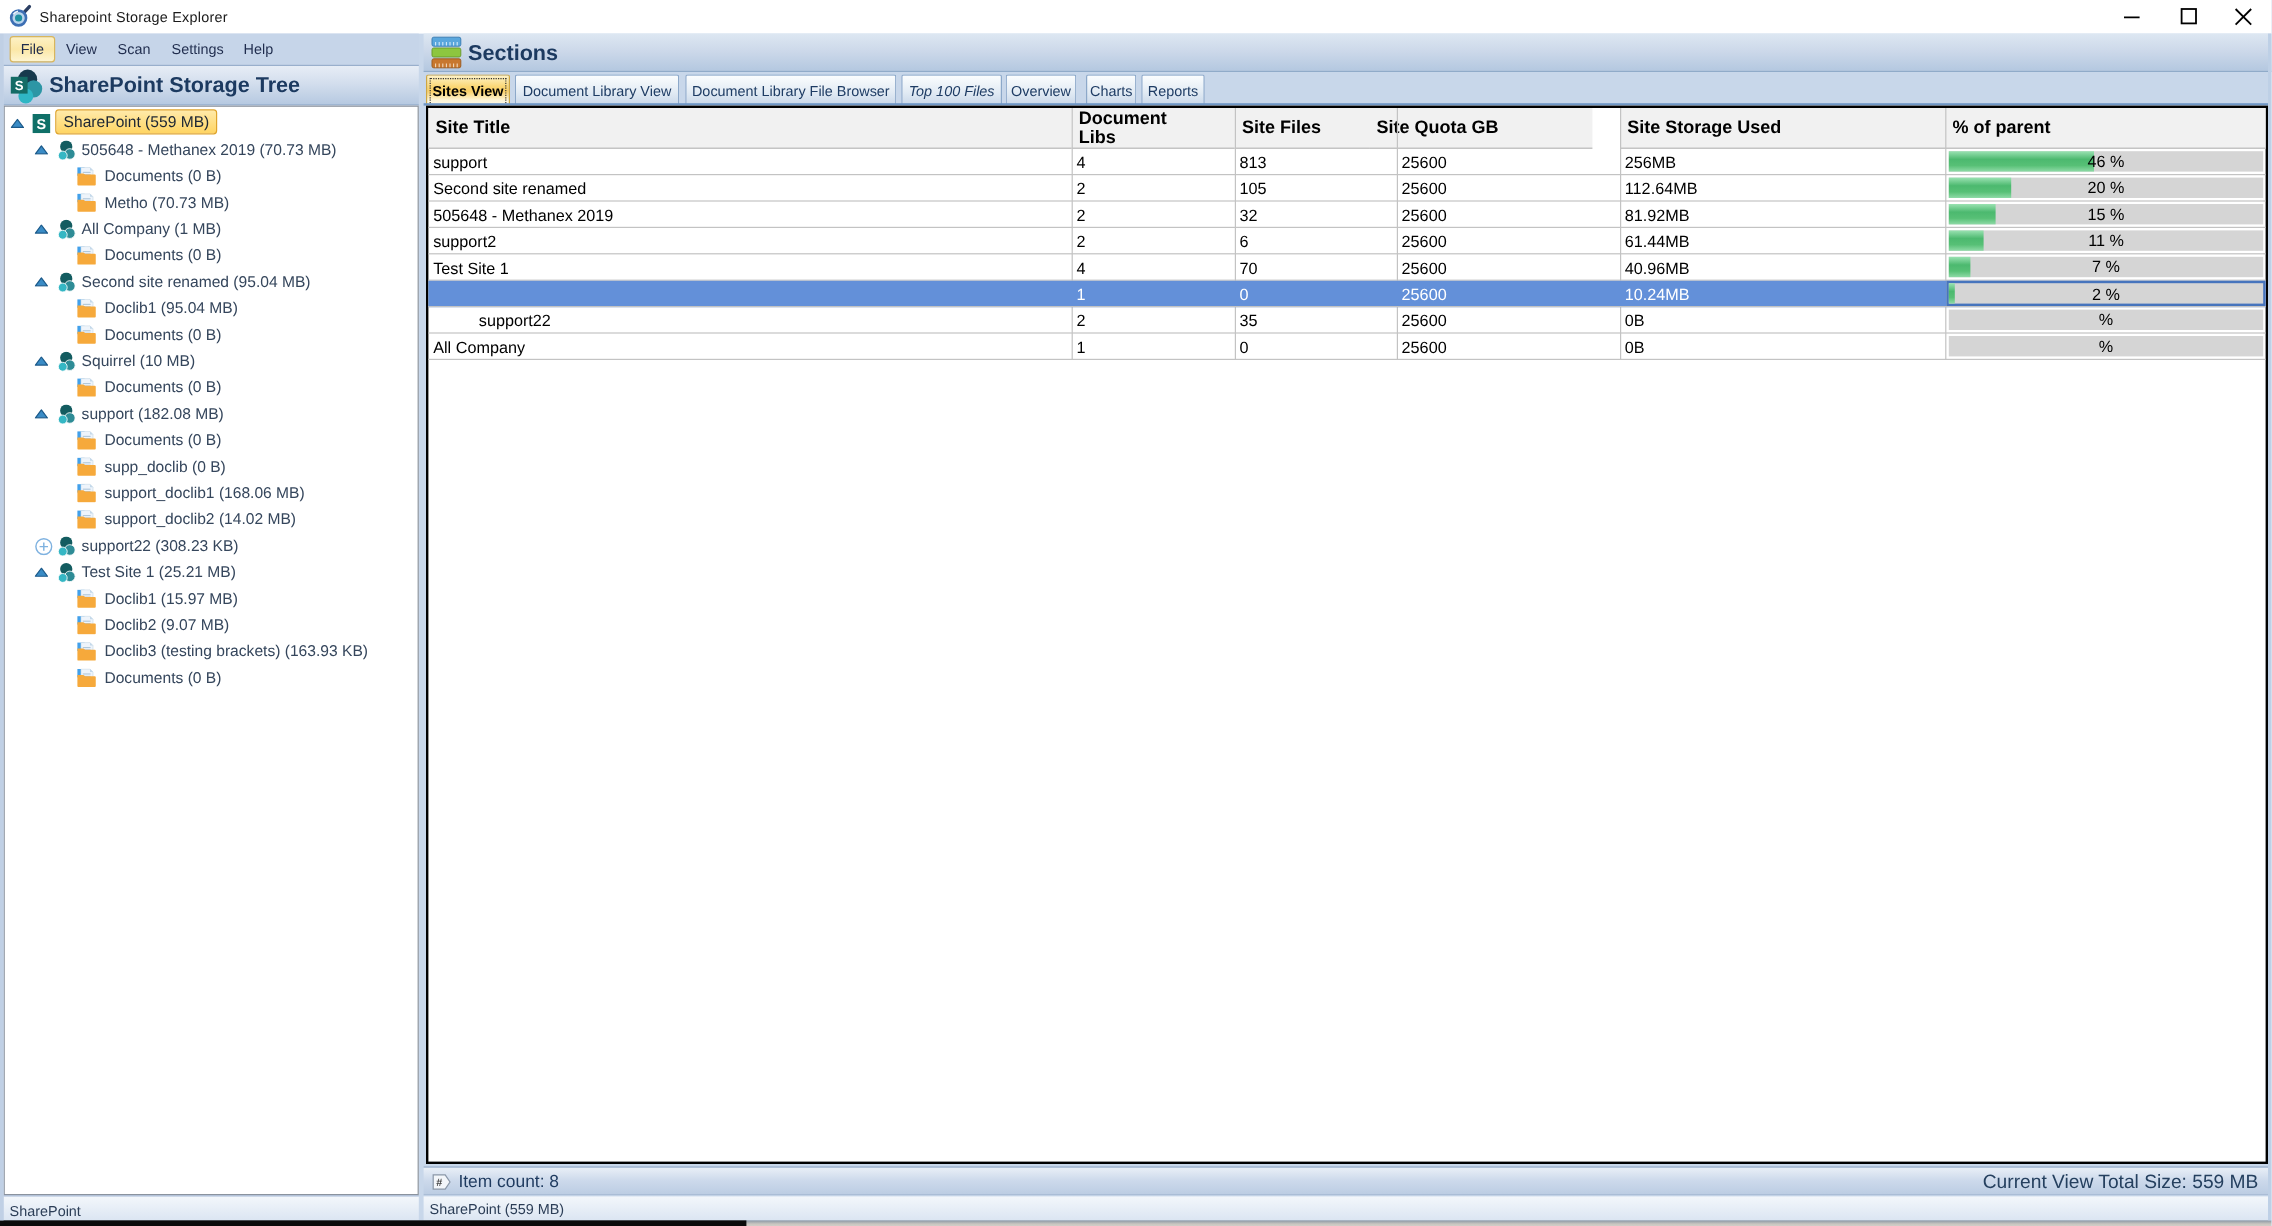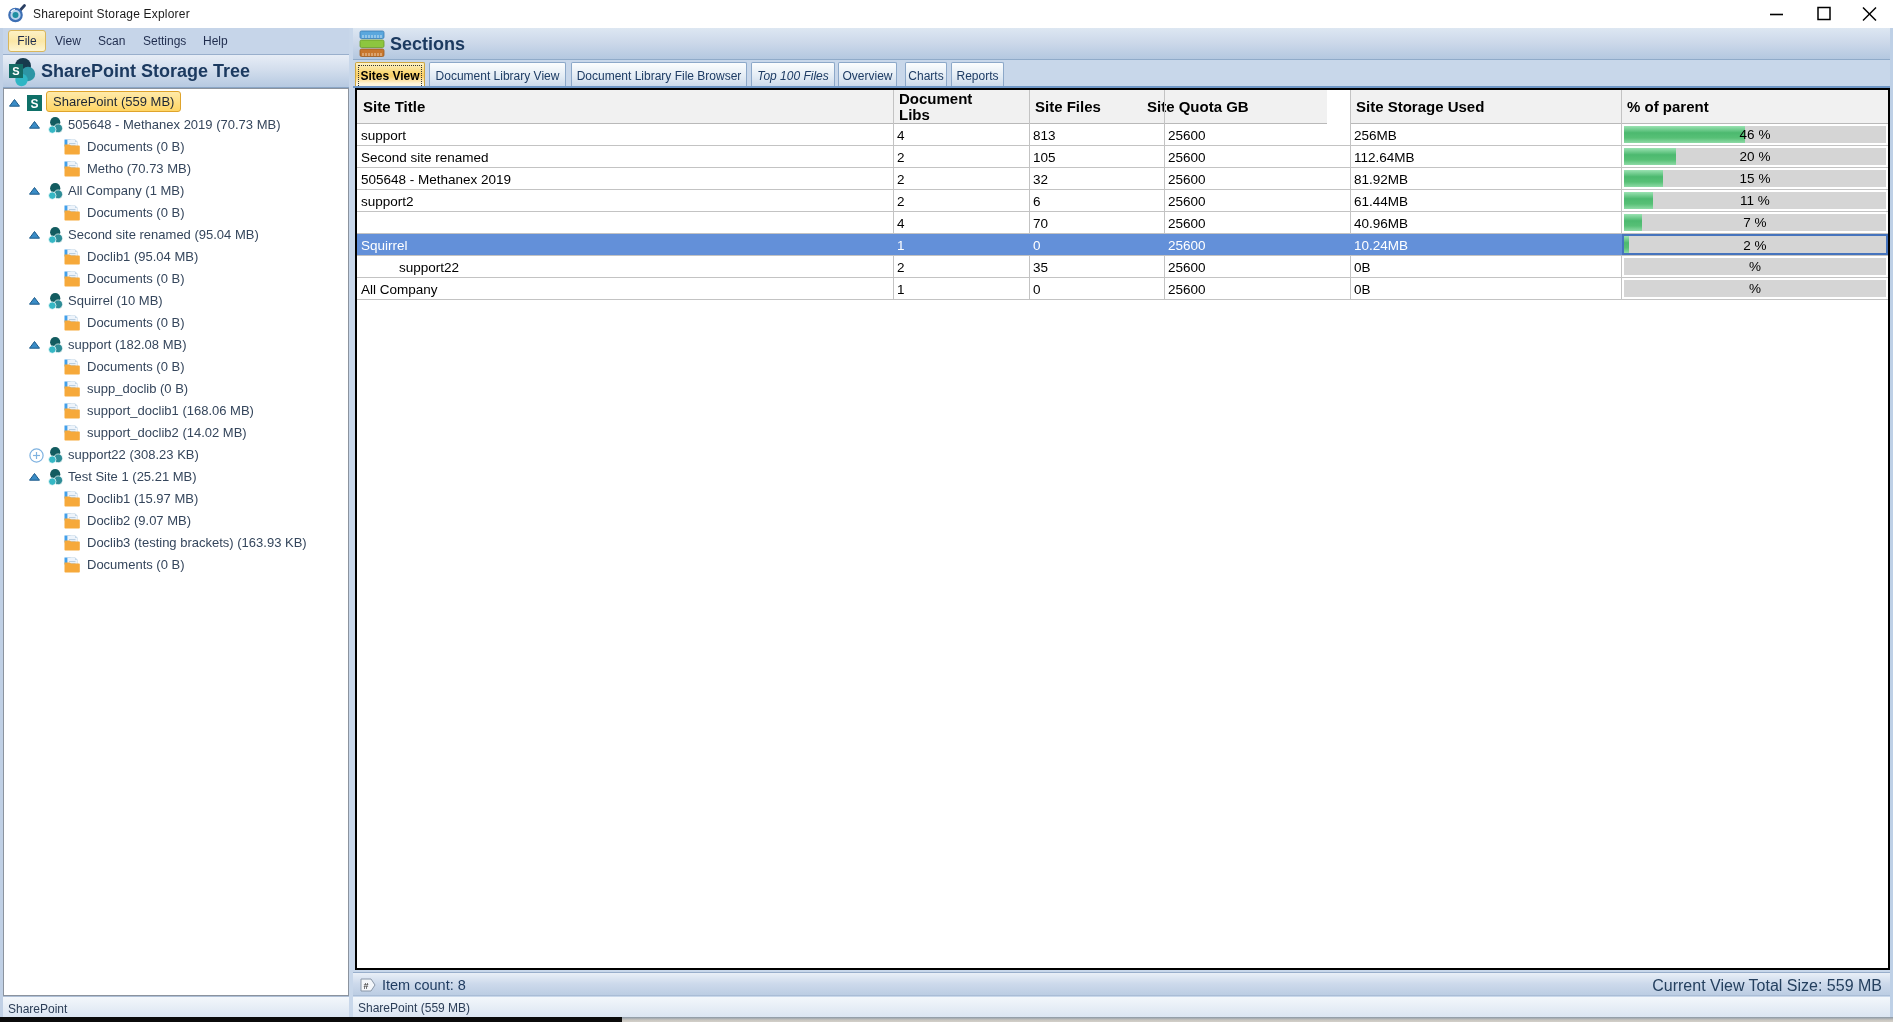--- a/index.html
+++ b/index.html
@@ -429,31 +429,31 @@
       <div class="cell" style="left:536px;width:132px;">2</div>
       <div class="cell" style="left:672px;width:131px;">6</div>
       <div class="cell" style="left:807px;width:182px;">25600</div>
       <div class="cell" style="left:993px;width:267px;">61.44MB</div>
       <div class="bar">
         <div class="fill" style="width:29px;"></div>
         <div class="blabel">11 %</div>
       </div>
     </div>
 <div class="row" style="top:122px;">
+      <div class="cell" style="left:0px;width:532px;">Test Site 1</div>
       <div class="cell" style="left:536px;width:132px;">4</div>
       <div class="cell" style="left:672px;width:131px;">70</div>
       <div class="cell" style="left:807px;width:182px;">25600</div>
       <div class="cell" style="left:993px;width:267px;">40.96MB</div>
       <div class="bar">
         <div class="fill" style="width:18px;"></div>
         <div class="blabel">7 %</div>
       </div>
     </div>
 <div class="row rowsel" style="top:144px;">
-      <div class="cell" style="left:0px;width:532px;">Squirrel</div>
       <div class="cell" style="left:536px;width:132px;">1</div>
       <div class="cell" style="left:672px;width:131px;">0</div>
       <div class="cell" style="left:807px;width:182px;">25600</div>
       <div class="cell" style="left:993px;width:267px;">10.24MB</div>
       <div class="bar">
         <div class="fill" style="width:5px;"></div>
         <div class="blabel">2 %</div>
       </div>
     </div>
 <div class="row" style="top:166px;">

